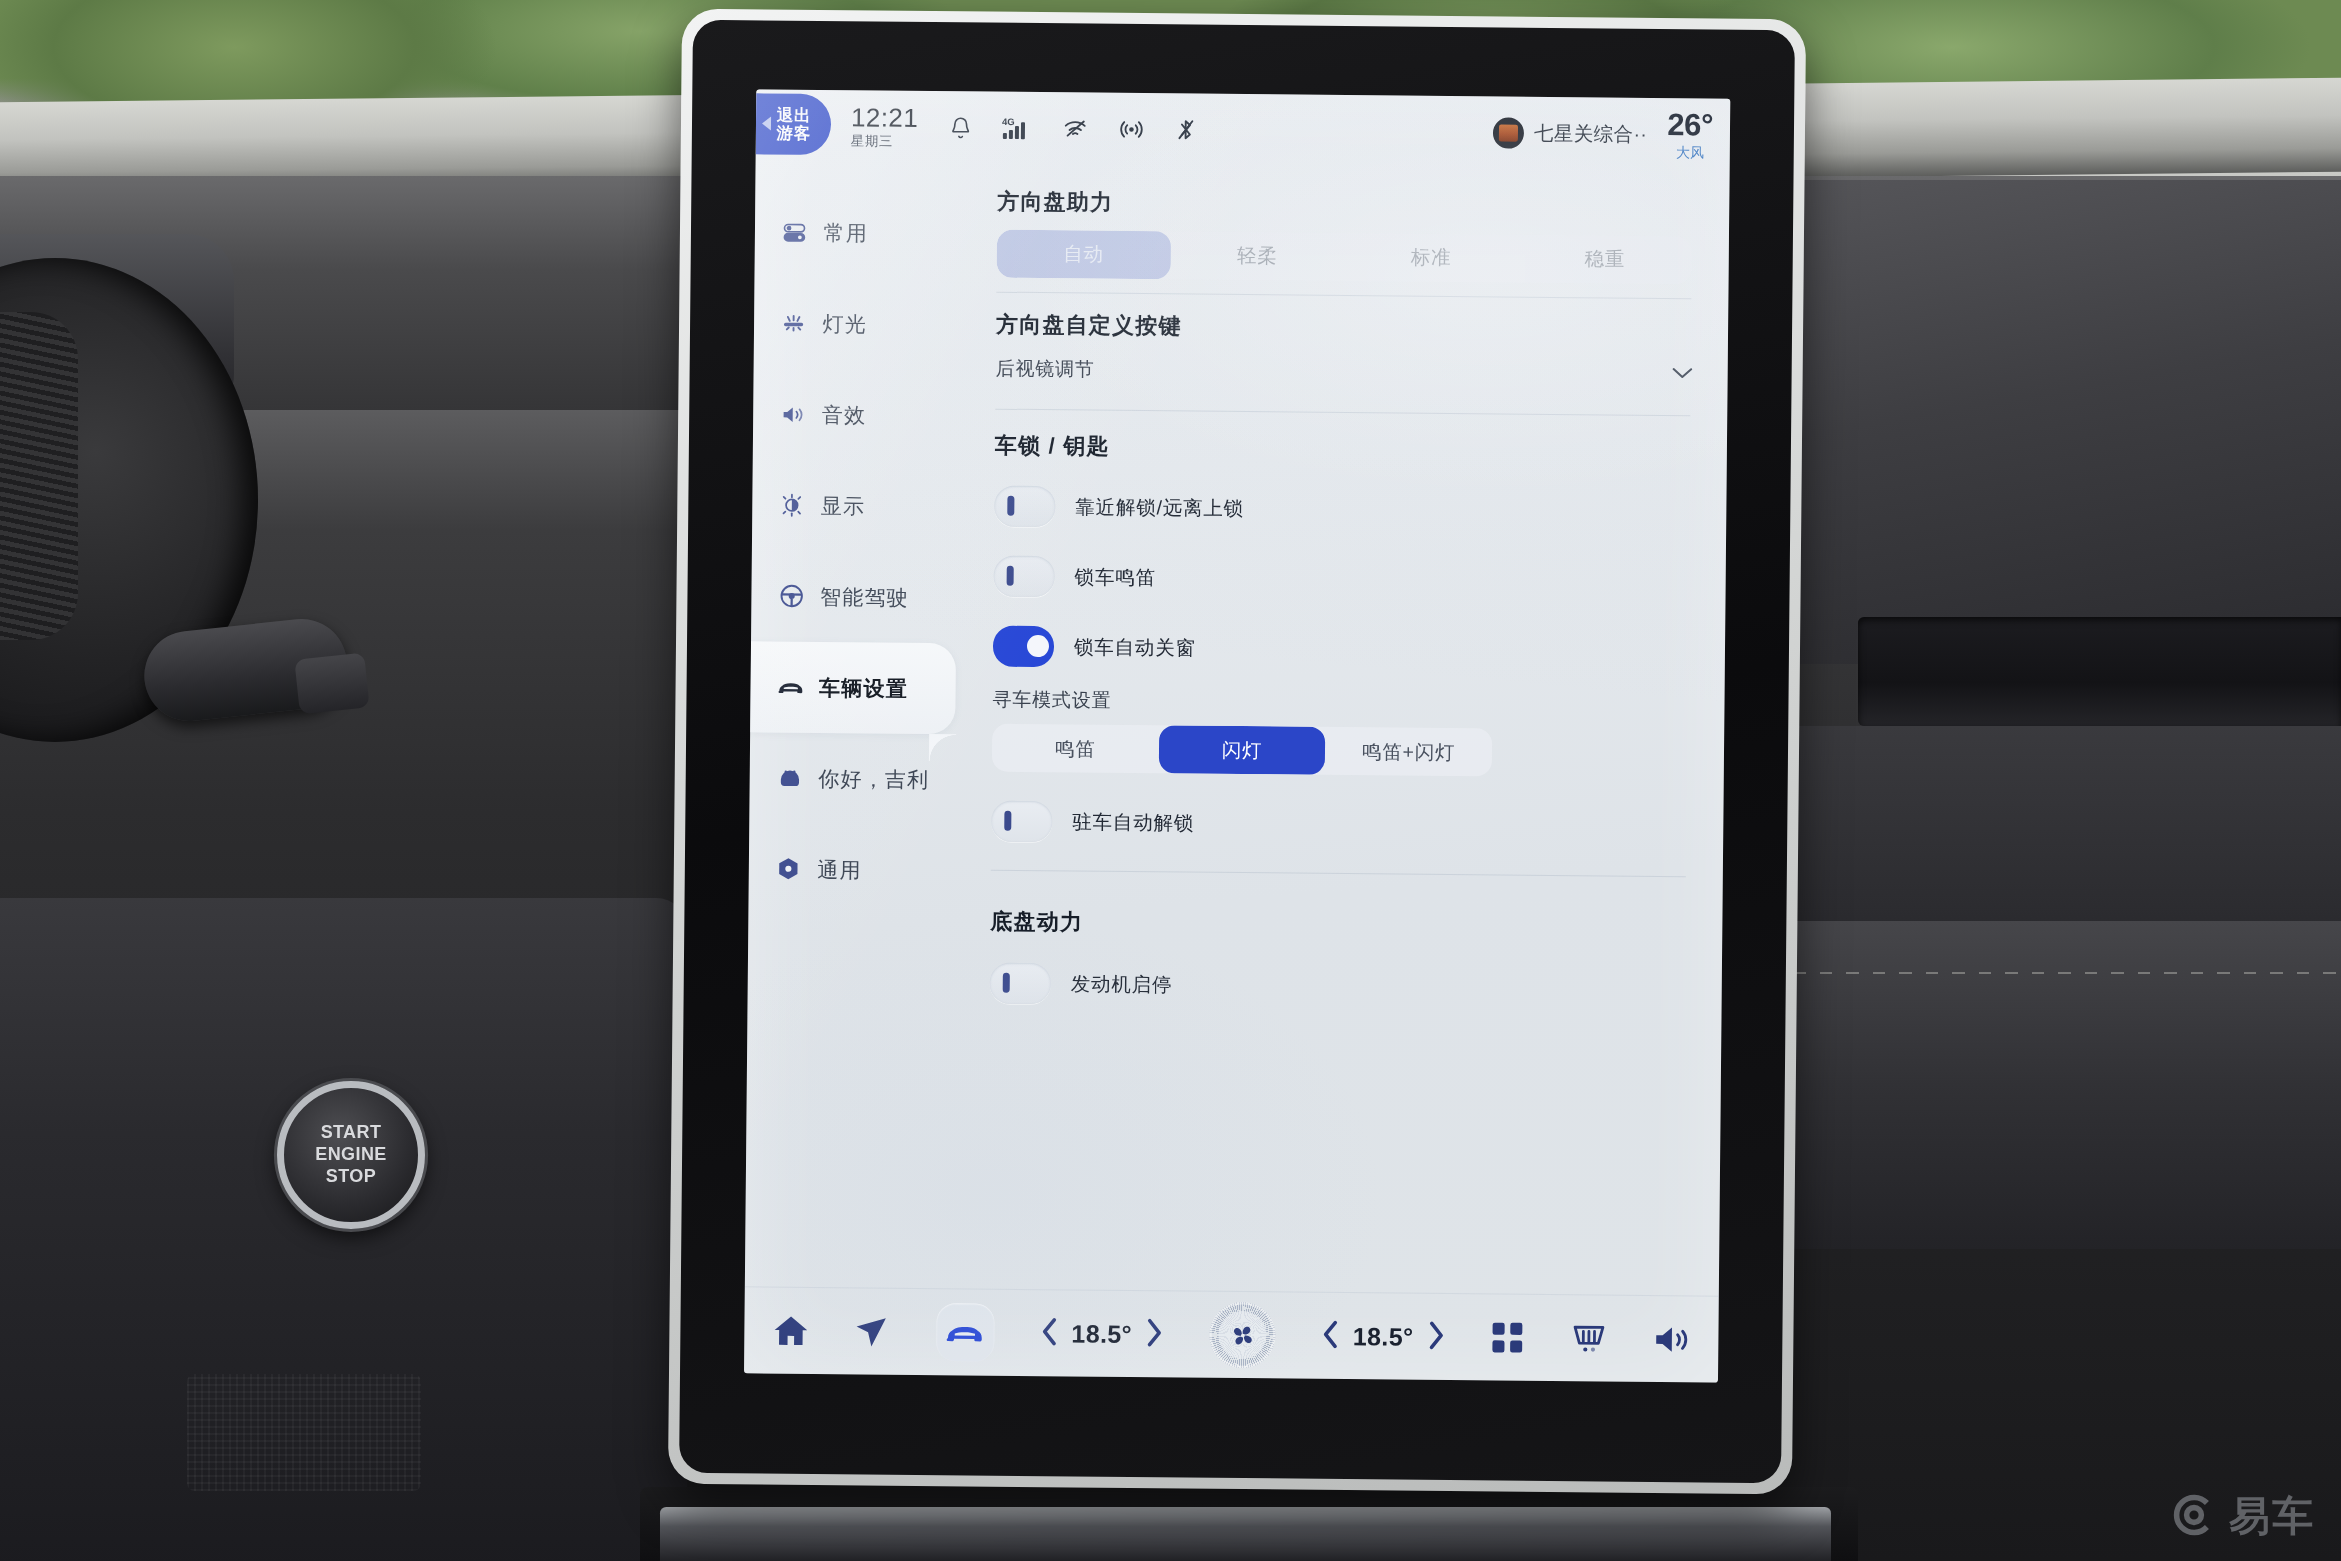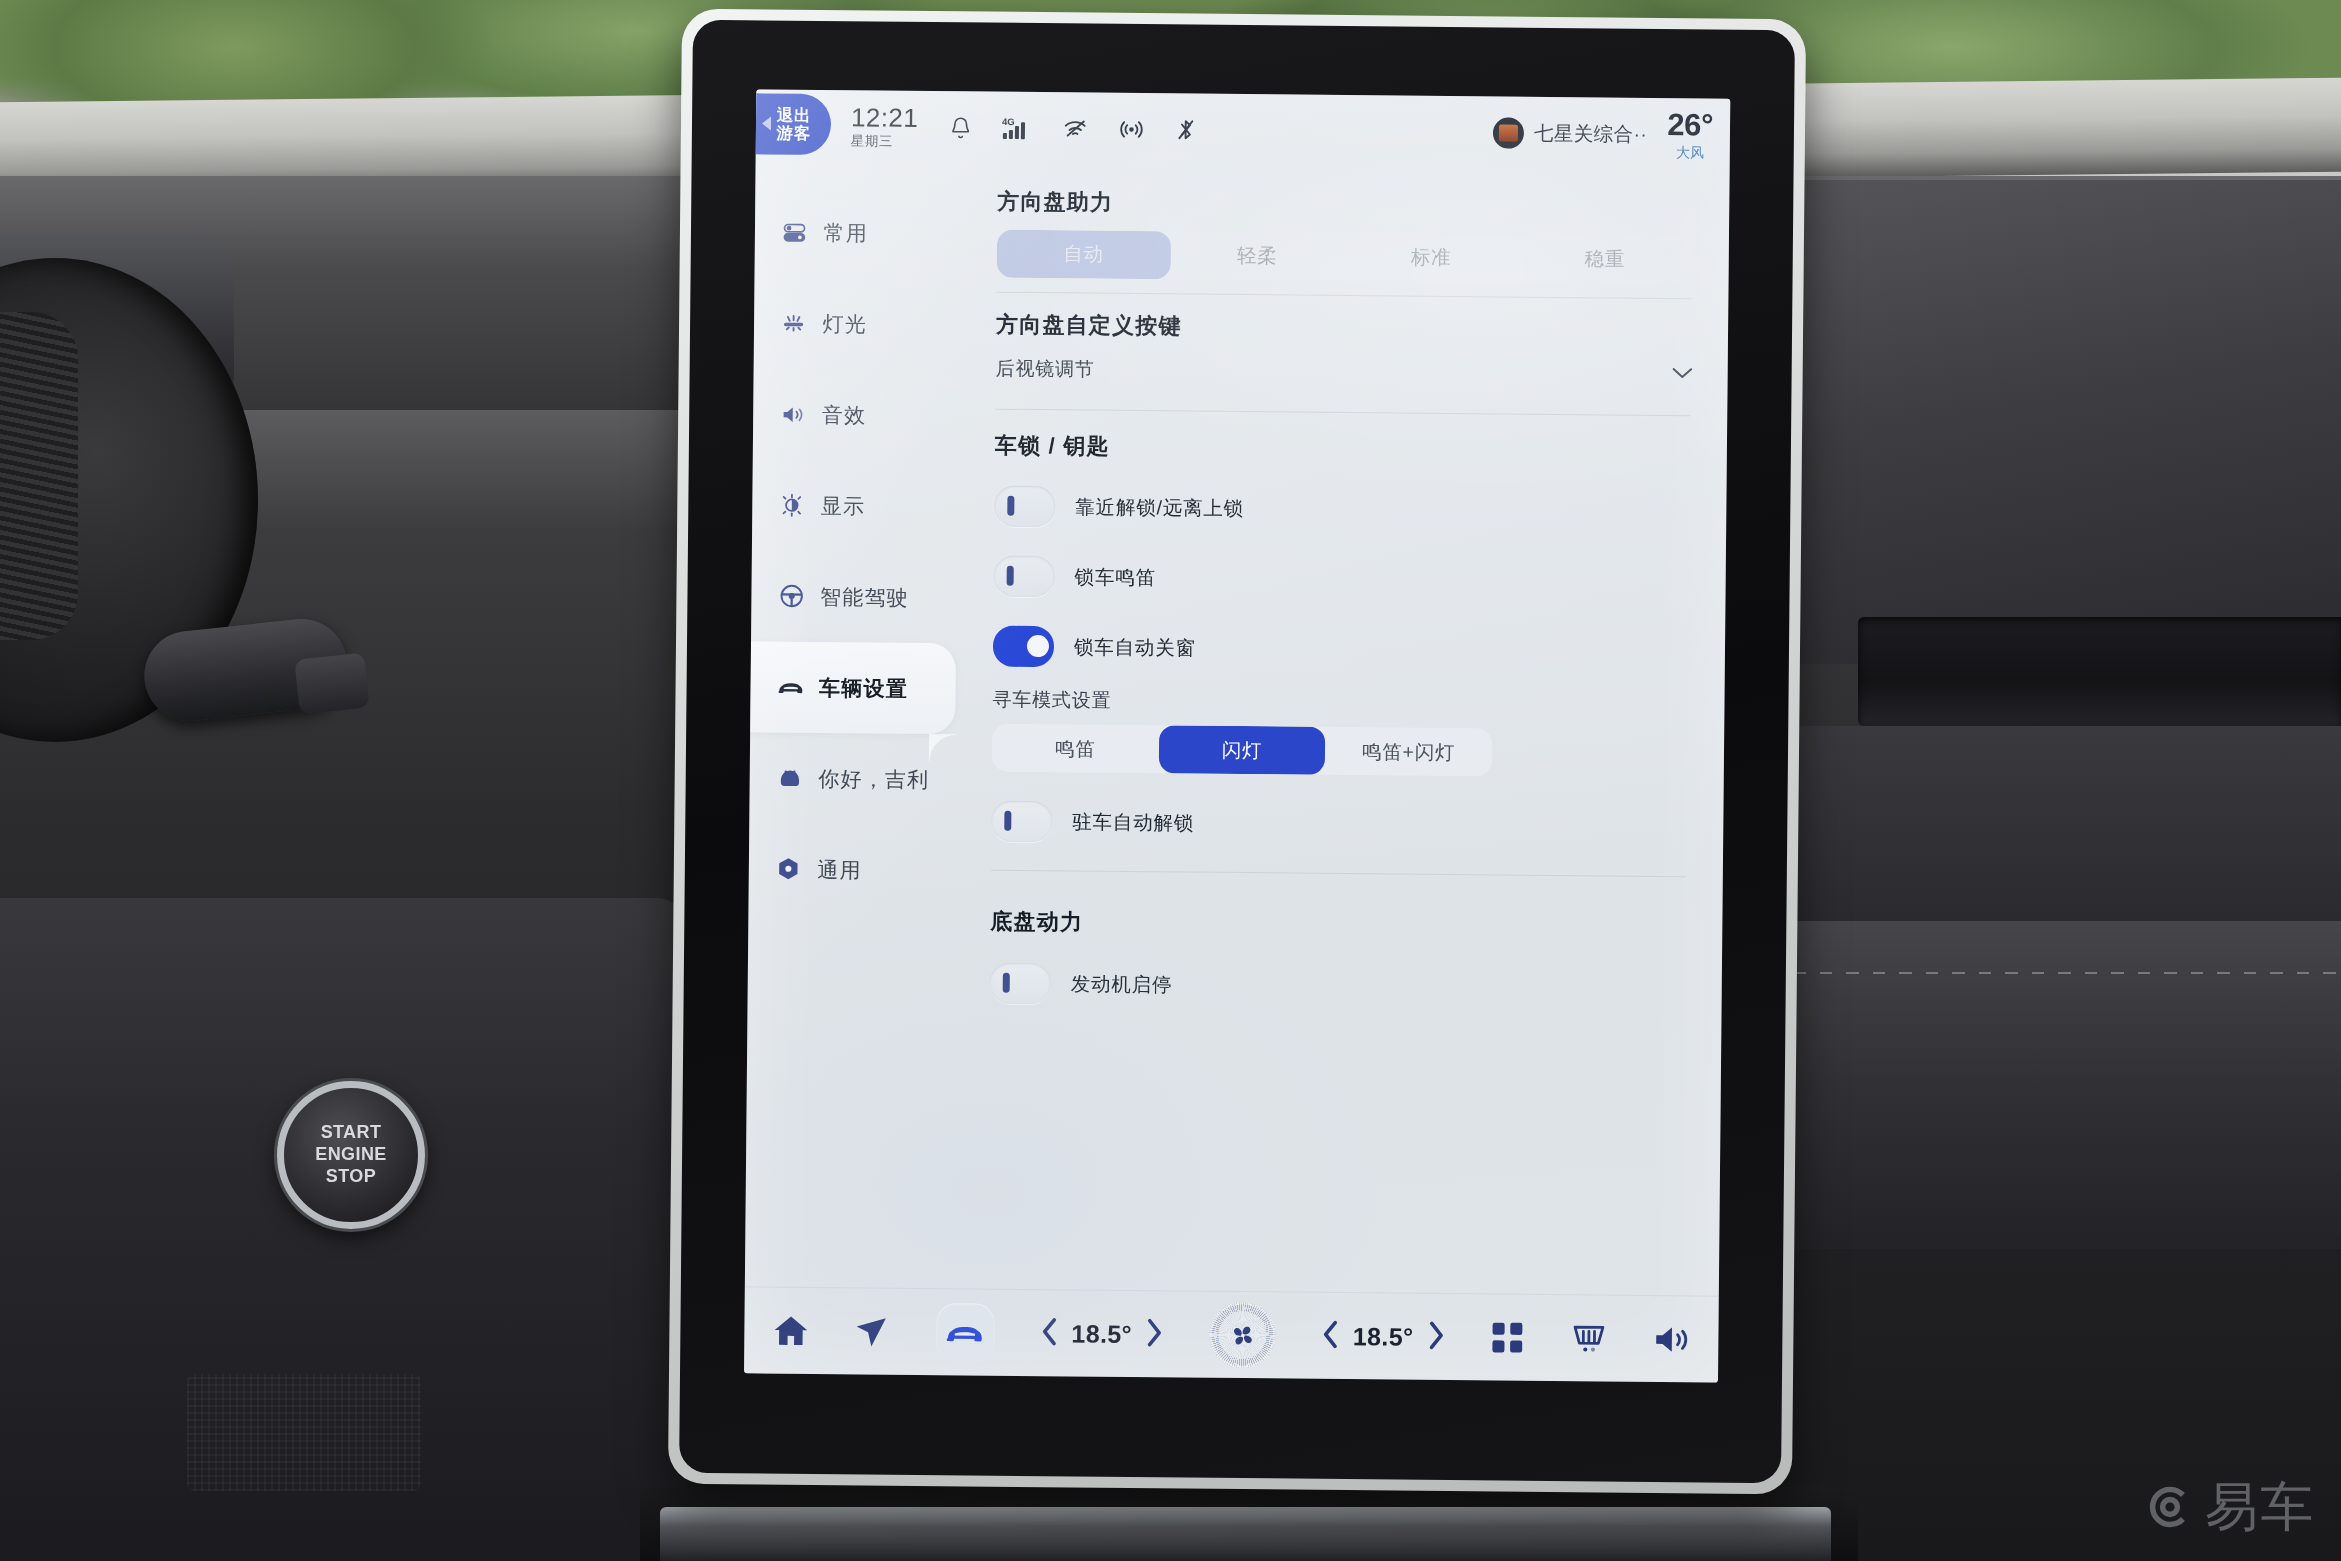--- a/index.html
+++ b/index.html
@@ -314,21 +314,21 @@
     background: rgba(233,237,242,.75);
     display: flex; align-items: center; justify-content: center;
   }
 
   
   #watermark {
     position: absolute; right: 26.5px; bottom: 17px;
     display: flex; align-items: center; gap: 11px;
     color: #6d6f74; opacity: .85; z-index: 60;
   }
-  #watermark .wm-text { font-size: 53px; font-weight: 400; letter-spacing: 2.3px; }
+  #watermark .wm-text { font-size: 41px; font-weight: 700; letter-spacing: 2.3px; }
 </style>
 </head>
 <body>
 
 <div id="photo">
   <div id="dash-top"></div>
   <div id="dash-lower"></div>
   <div id="dash-right"></div>
   <div id="vent-right"></div>
   <div id="panel-right-low"></div>

